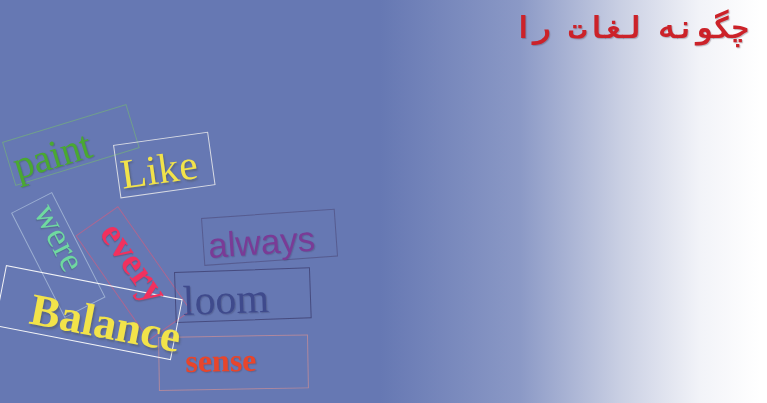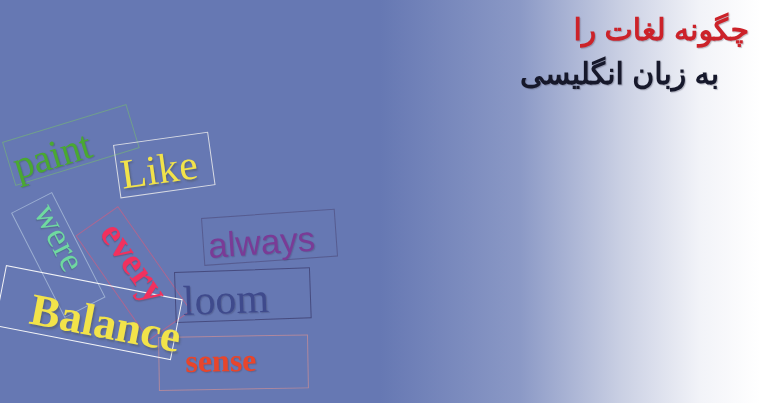--- a/index.html
+++ b/index.html
@@ -29,21 +29,21 @@
   .headline {
     position: absolute;
     right: 18px;
     top: 8px;
     text-align: right;
     direction: rtl;
     width: 520px;
   }
   .hl-line {
     display: block;
-    font-family: Liberation Sans, sans-serif;
+    font-family: Liberation Mono, monospace;
     font-weight: bold;
     font-size: 30px;
     line-height: 44px;
     white-space: nowrap;
     letter-spacing: 0px;
   }
   .hl-1 {
     color: #cc2229;
     text-shadow: 1px 1px 1px rgba(60,40,60,0.30);
   }
@@ -212,21 +212,20 @@
     transform-origin: left top;
   }
 </style>
 </head>
 <body>
 
 <div id="slide">
 
   <div class="headline">
     <span class="hl-line hl-1">چگونه لغات را</span>
-    <span class="hl-line hl-2">به زبان انگلیسی</span>
   </div>
 
   <div id="wordcloud">
 
     <div class="wc-box b-paint"></div>
     <div class="wc-box b-were"></div>
     <div class="wc-box b-like"></div>
     <div class="wc-box b-every"></div>
     <div class="wc-box b-always"></div>
     <div class="wc-box b-loom"></div>

